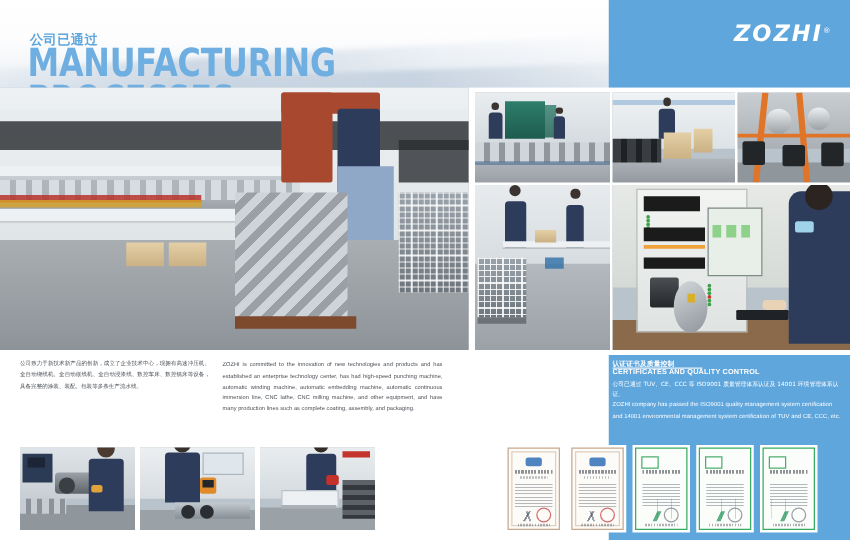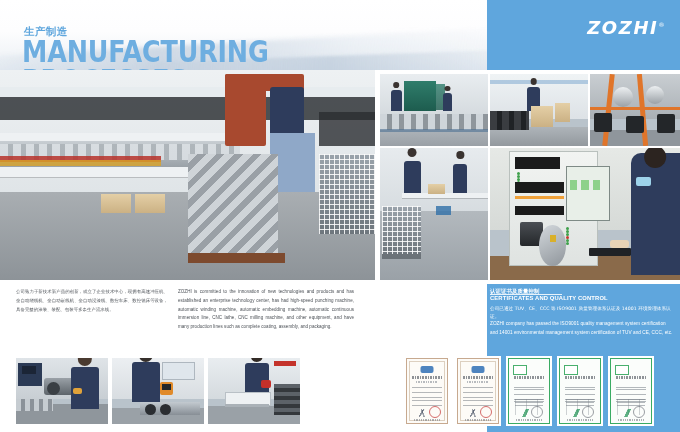--- a/index.html
+++ b/index.html
@@ -211,21 +211,21 @@
 <div class="page">
 
   <div class="hero">
     <div class="hero-streak"></div>
     <div class="hero-streak2"></div>
   </div>
 
   <div class="logo-band"></div>
   <div class="logo"><span>ZOZHI</span><span class="tm">®</span></div>
 
-  <div class="kicker">生产制造</div>
+  <div class="kicker">公司已通过</div>
   <div class="title">
     <span>MANUFACTURING</span>
     <span class="l2">PROCESSES</span>
   </div>
 
   <div class="ph" id="photo-assembly-line">
     <i class="wall" style="background:linear-gradient(180deg,#eef1f3,#dfe4e7)"></i>
     <i class="floor" style="height:42%;background:linear-gradient(180deg,#a9aeb2,#8d9398)"></i>
     <i style="left:0;top:8%;width:100%;height:5%;background:#e7ecef;"></i>
     <i style="left:0;top:13%;width:100%;height:11%;background:#2a2d31;opacity:.82;"></i>

